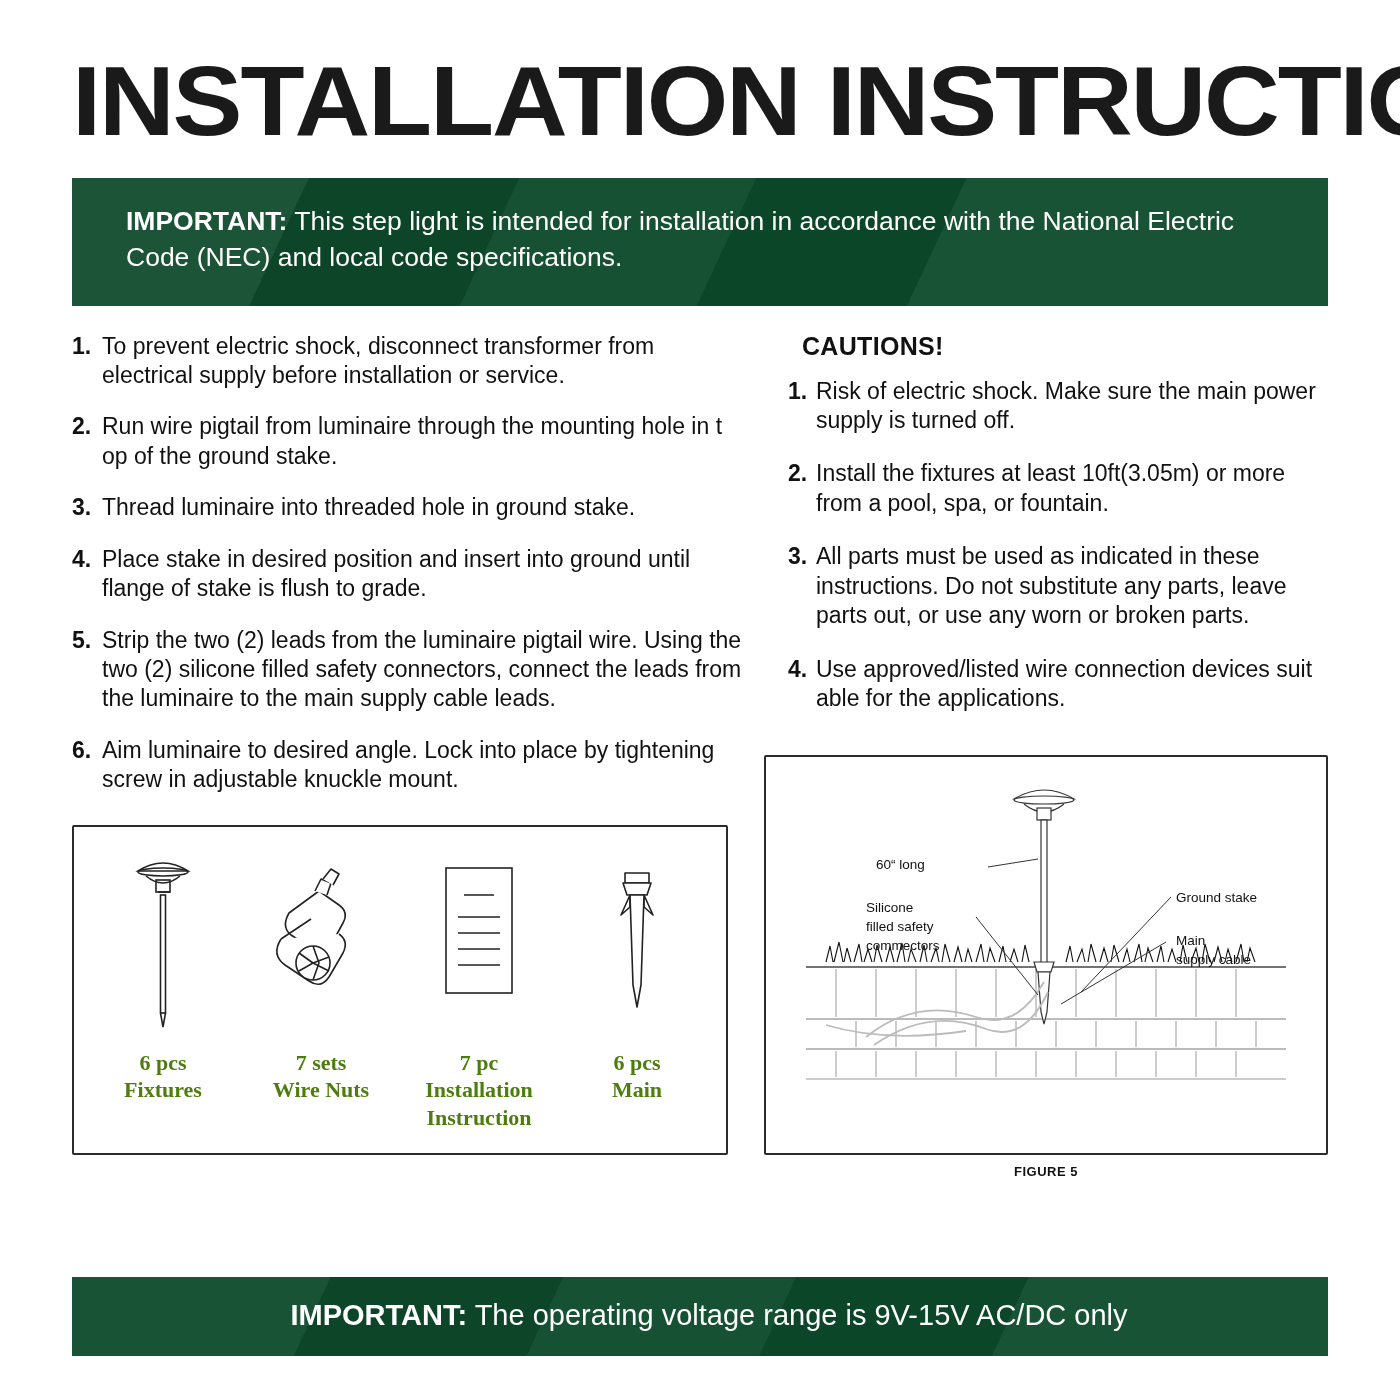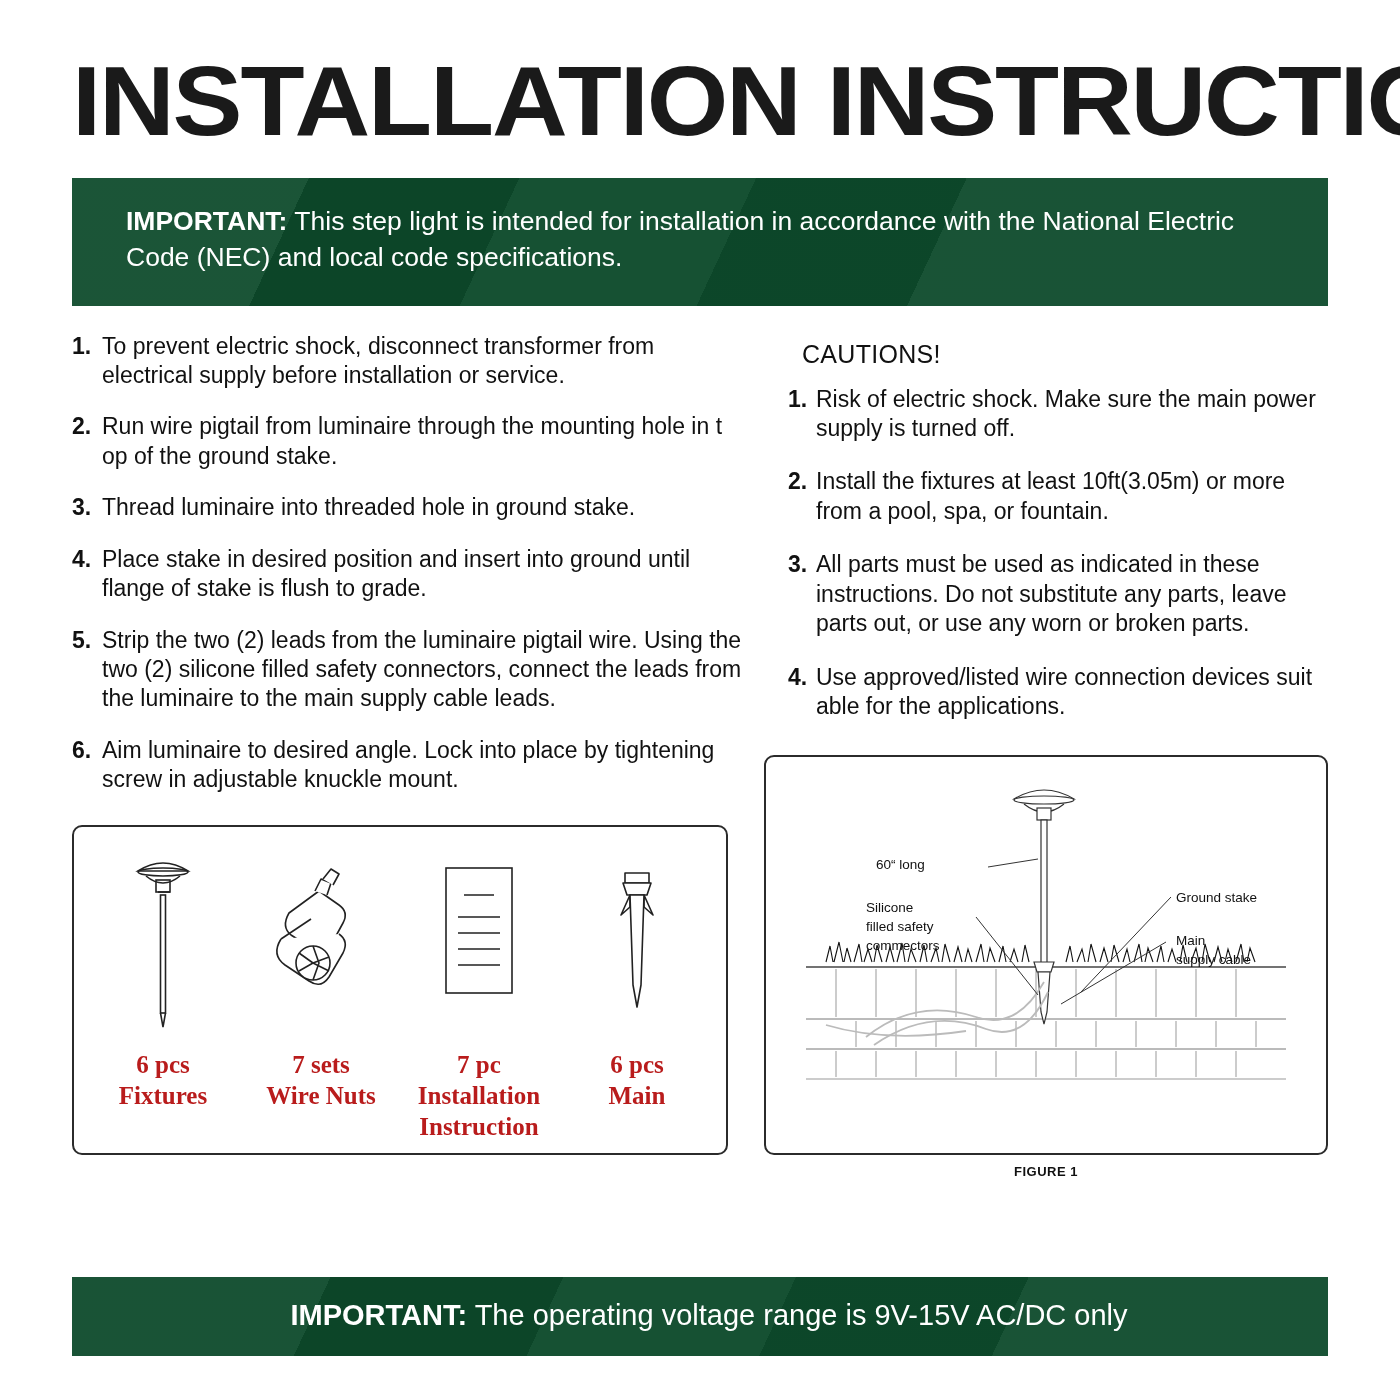--- a/index.html
+++ b/index.html
@@ -80,36 +80,36 @@
     flex: 0 0 30px;
     text-align: left;
   }
   ol.steps .txt {
     font-size: 23px;
     line-height: 1.28;
   }
 
   .cautions-title {
     font-size: 25px;
-    font-weight: normal;
-    margin: 8px 0 16px 14px;
+    font-weight: bold;
+    margin: 0 0 16px 14px;
     letter-spacing: .3px;
   }
   .col-right ol.steps li { margin-bottom: 24px; }
   .col-right ol.steps .num { width: 28px; flex: 0 0 28px; }
 
   
   .boxes {
     display: flex;
     gap: 36px;
     margin-top: 8px;
   }
   .box {
     border: 2px solid #2b2b2b;
-    border-radius: 10px;
+    border-radius: 2px;
     box-sizing: border-box;
   }
   .box-parts {
     width: 656px;
     flex: 0 0 656px;
     height: 330px;
     padding: 16px 10px 10px 10px;
     display: flex;
   }
   .part {
@@ -123,23 +123,23 @@
     height: 200px;
     display: flex;
     align-items: center;
     justify-content: center;
   }
   .part .caption {
     margin-top: 6px;
     text-align: center;
     font-family: "Liberation Serif", serif;
     font-weight: bold;
-    font-size: 25px;
+    font-size: 22px;
     line-height: 1.25;
-    color: #b91c1c;
+    color: #4d7c0f;
   }
 
   .box-figure {
     flex: 1;
     height: 400px;
     position: relative;
     padding: 0;
     margin-top: -70px;
   }
   .fig-caption {
@@ -361,21 +361,21 @@
         <g font-family="Liberation Sans, sans-serif" class="label-txt">
           <text x="110" y="112">60“ long</text>
           <text x="100" y="155">Silicone</text>
           <text x="100" y="174">filled safety</text>
           <text x="100" y="193">commectors</text>
           <text x="410" y="145">Ground stake</text>
           <text x="410" y="188">Main</text>
           <text x="410" y="207">supply cable</text>
         </g>
       </svg>
-      <div class="fig-caption">FIGURE 1</div>
+      <div class="fig-caption">FIGURE 5</div>
     </div>
   </div>
 
   <div class="bottom-banner">
     <b>IMPORTANT:</b><span> The operating voltage range is 9V-15V AC/DC only</span>
   </div>
 
 </div>
 
 </body></html>

